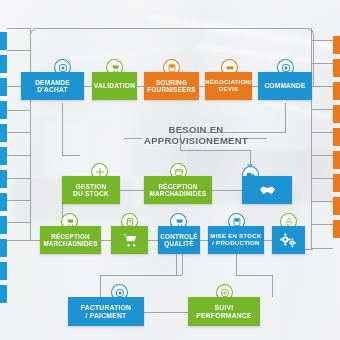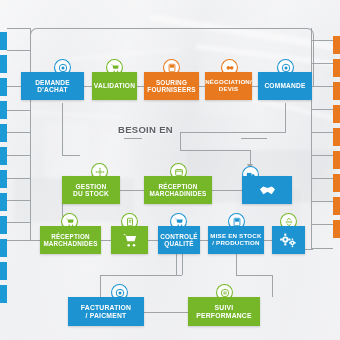--- a/index.html
+++ b/index.html
@@ -48,21 +48,21 @@
   
   .badge{position:absolute;width:17px;height:17px;border-radius:50%;
     background:rgba(255,255,255,.92);display:flex;align-items:center;justify-content:center;
     box-shadow:0 0 0 1.1px currentColor inset;}
   .badge svg{width:10px;height:10px;display:block;}
   .b-blue{color:#1d93d2;}
   .b-green{color:#76b72a;}
   .b-orange{color:#e8791e;}
 
   
-  .caption{position:absolute;text-align:left;color:#5d6166;font-weight:700;
+  .caption{position:absolute;text-align:center;color:#5d6166;font-weight:700;
     line-height:1.16;letter-spacing:.3px;text-shadow:0 1px 1px rgba(255,255,255,.9);}
 
   .icon-big{position:absolute;display:flex;align-items:center;justify-content:center;}
   .icon-big svg{display:block;}
 </style>
 </head>
 <body>
 
 <div id="stage">
 
@@ -196,20 +196,21 @@
 
   <div class="ln v" style="left:236px;top:253px;height:22px;"></div>
   <div class="ln h" style="left:236px;top:275px;width:36px;"></div>
   <div class="ln v" style="left:272px;top:275px;height:22px;"></div>
 
   <div class="ln h" style="left:144px;top:312px;width:44px;"></div>
   <div class="arw r" style="left:188px;top:308.6px;"></div>
 
   <div class="caption" style="left:118px;top:124px;width:156px;font-size:9.5px;">
     <div>BESOIN EN</div>
+    <div>APPROVISIONEMENT</div>
   </div>
 
   <div class="badge b-blue" style="left:54px;top:59px;">
     <svg viewBox="0 0 24 24" fill="none" stroke="currentColor" stroke-width="2.4">
         <circle cx="12" cy="12" r="9"></circle>
         <circle cx="12" cy="12" r="3.6" fill="currentColor" stroke="none"></circle>
       </svg>
   </div>
   <div class="node blue" style="left:21px;top:72px;width:63px;height:28px;font-size:6.6px;">
     <div>

